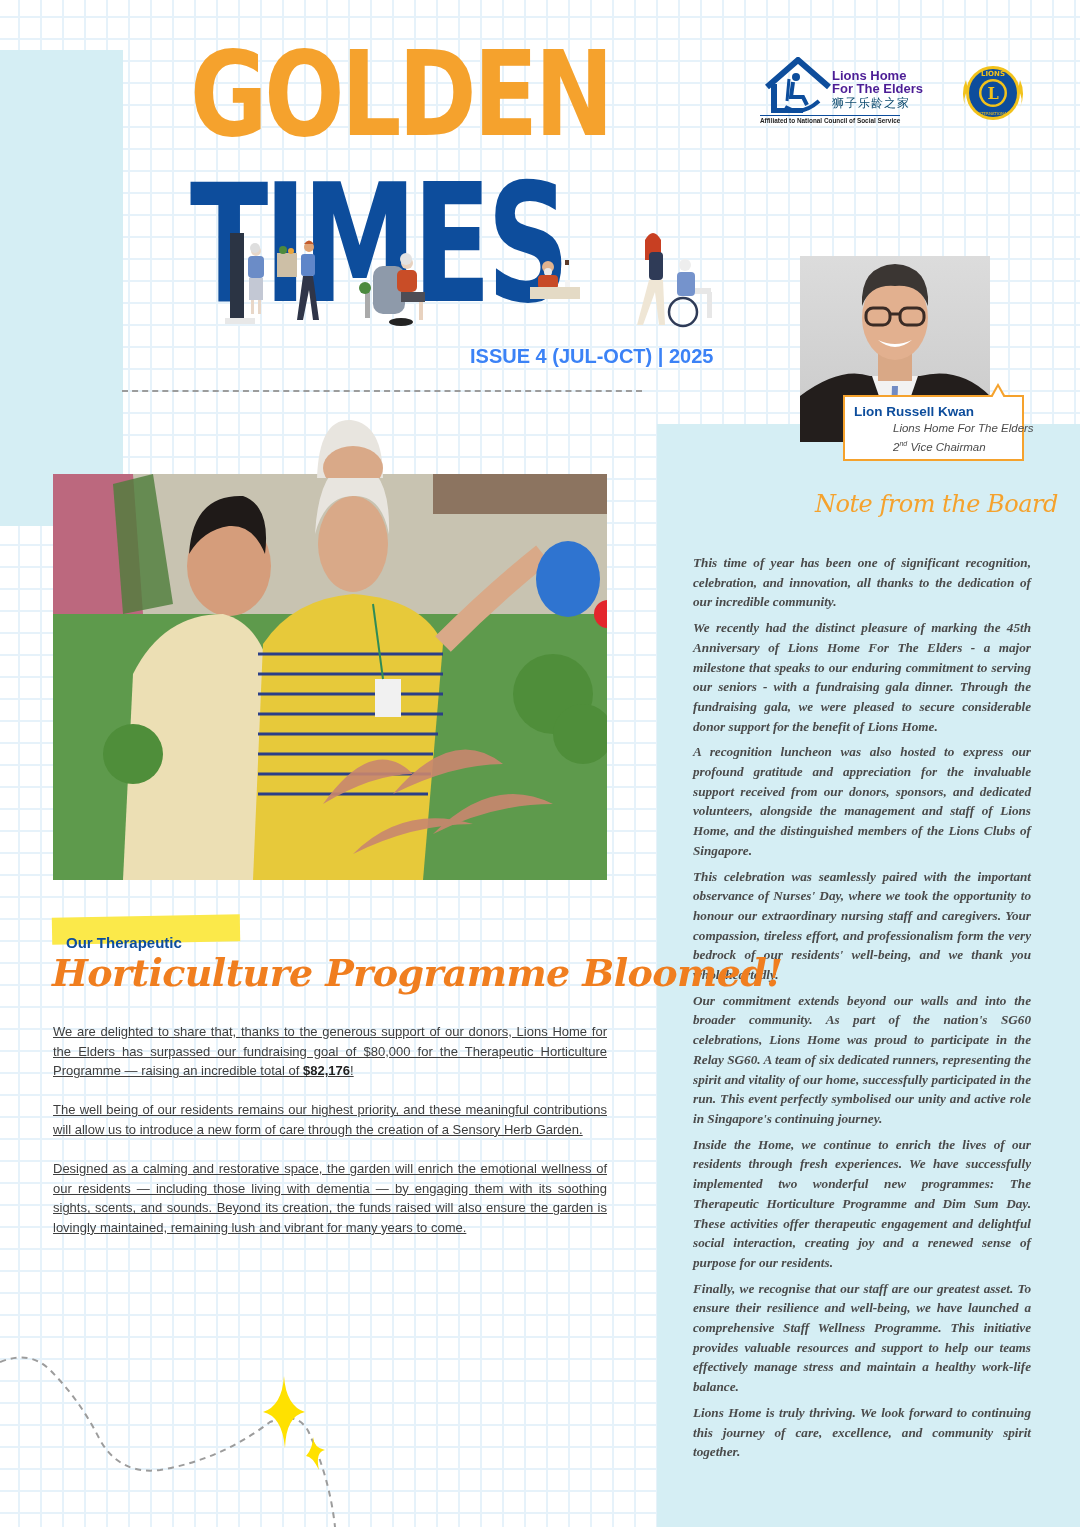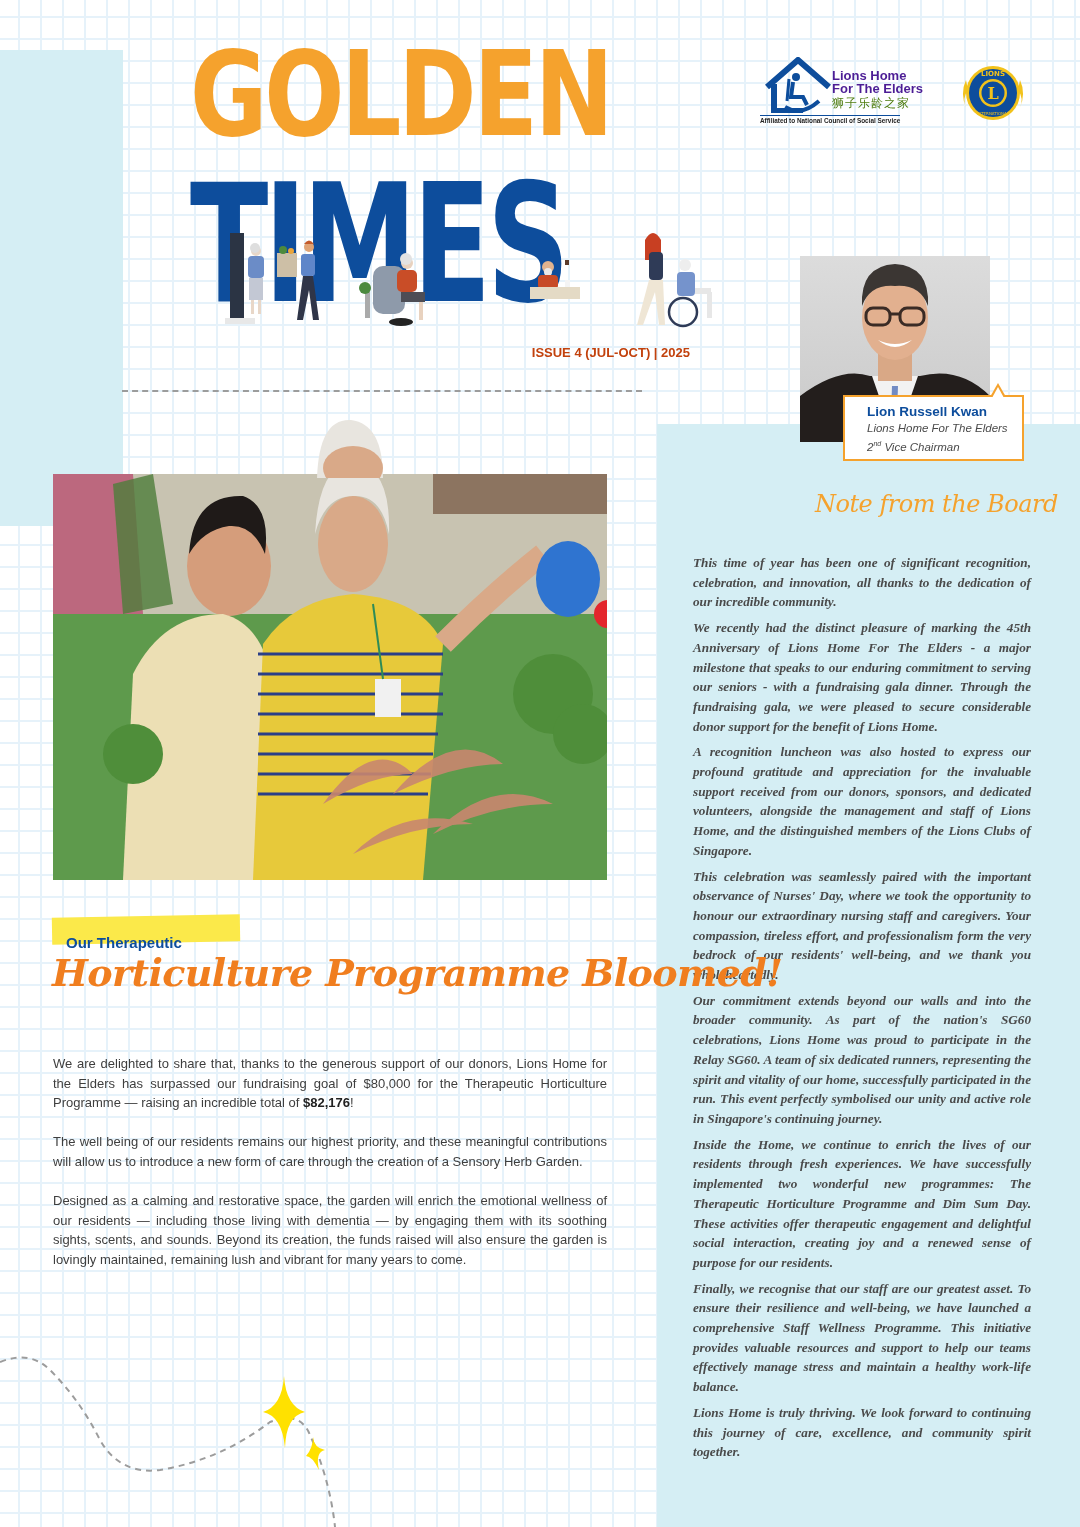--- a/index.html
+++ b/index.html
@@ -29,49 +29,49 @@
     transform: scaleX(0.80); transform-origin: left top; white-space: nowrap;
   }
   .title-times {
     left: 190px; top: 170px; width: 530px; height: 150px;
     font-family: "DejaVu Sans", sans-serif; font-weight: bold; font-size: 164px;
     line-height: 150px; color: #0d4d9c; letter-spacing: -6px;
     transform: scaleX(0.70); transform-origin: left top; white-space: nowrap;
   }
   .issue {
     left: 470px; top: 345px; width: 220px; text-align: right;
-    font-size: 13px; font-weight: bold; color: #c2410c; white-space: nowrap;
+    font-size: 20px; font-weight: bold; color: #3b82f6; white-space: nowrap;
   }
   .dash-line { left: 122px; top: 390px; width: 520px; border-top: 2px dashed #9c9c9c; }
 
   
   .logo-lhe { left: 760px; top: 57px; width: 175px; height: 70px; }
   .lhe-name { position: absolute; left: 72px; top: 12px; font-size: 13px; font-weight: bold; color: #4c1d95; line-height: 13px; white-space: nowrap; }
-  .lhe-cn { position: absolute; left: 72px; top: 38px; font-size: 12px; color: #4d7c0f; font-family: "DejaVu Sans", sans-serif; letter-spacing: 1px; white-space: nowrap; }
+  .lhe-cn { position: absolute; left: 72px; top: 38px; font-size: 12px; color: #0c4a6e; font-family: "DejaVu Sans", sans-serif; letter-spacing: 1px; white-space: nowrap; }
   .lhe-aff { position: absolute; left: 0; top: 58px; font-size: 6.4px; font-weight: bold; color: #222; white-space: nowrap; border-top: 1px solid #0d4d9c; padding-top: 1px; }
   .logo-lions { left: 958px; top: 58px; width: 70px; height: 70px; }
 
   
   .portrait { left: 800px; top: 256px; width: 190px; height: 186px; overflow: hidden; background: linear-gradient(180deg, #dcdcdc 0%, #c9c9c9 100%); }
   .name-card {
     left: 843px; top: 395px; width: 181px; height: 66px;
-    background: #fff; border: 2px solid #f5a22d; padding: 6px 22px;
+    background: #fff; border: 2px solid #f5a22d; padding: 6px 9px;
   }
   .name-card::before {
     content: ""; position: absolute; right: 16px; top: -14px;
     border-left: 8px solid transparent; border-right: 8px solid transparent;
     border-bottom: 14px solid #f5a22d;
   }
   .name-card::after {
     content: ""; position: absolute; right: 18px; top: -10px;
     border-left: 6px solid transparent; border-right: 6px solid transparent;
     border-bottom: 11px solid #fff;
   }
   .card-name { font-size: 13.5px; font-weight: bold; color: #0d4d9c; line-height: 17px; white-space: nowrap; }
-  .card-org, .card-role { font-size: 11.5px; font-style: italic; color: #4a4a4a; line-height: 16px; white-space: nowrap; }
+  .card-org, .card-role { font-size: 11.5px; font-style: italic; color: #4a4a4a; line-height: 16px; white-space: nowrap; margin-left: 39px; }
   .card-role sup { font-size: 7px; }
 
   .note-title {
     left: 795px; top: 490px; width: 240px;
     font-family: "DejaVu Serif", serif; font-style: italic; font-size: 24px;
     color: #f5a22d; white-space: nowrap; letter-spacing: -0.5px; margin-left: 20px;
   }
   .note-body { left: 693px; top: 553px; width: 338px; }
   .note-body p {
     font-family: "Liberation Serif", serif; font-style: italic;
@@ -87,21 +87,21 @@
   .highlight {
     left: 52px; top: 916px; width: 188px; height: 27px;
     background: #fbe94a; transform: rotate(-1deg);
   }
   .kicker { left: 66px; top: 934px; font-size: 15px; font-weight: bold; color: #0d4d9c; white-space: nowrap; }
   .headline {
     left: 52px; top: 950px; width: 560px;
     font-family: "DejaVu Serif", serif; font-style: italic; font-weight: bold;
     font-size: 38px; color: #f07e1f; white-space: nowrap; letter-spacing: -0.6px;
   }
-  .article-body { left: 53px; top: 1054px; width: 554px; }
+  .article-body { left: 53px; top: 1022px; width: 554px; text-decoration: underline; }
   .article-body p {
     font-family: "Liberation Sans", sans-serif; font-size: 13px; line-height: 19.6px;
     color: #3e3e3e; text-align: justify; margin-bottom: 19.6px;
   }
   .article-body b { font-weight: bold; color: #222; }
 
   .deco-svg { left: 0; top: 1340px; }
 </style>
 </head>
 <body>

